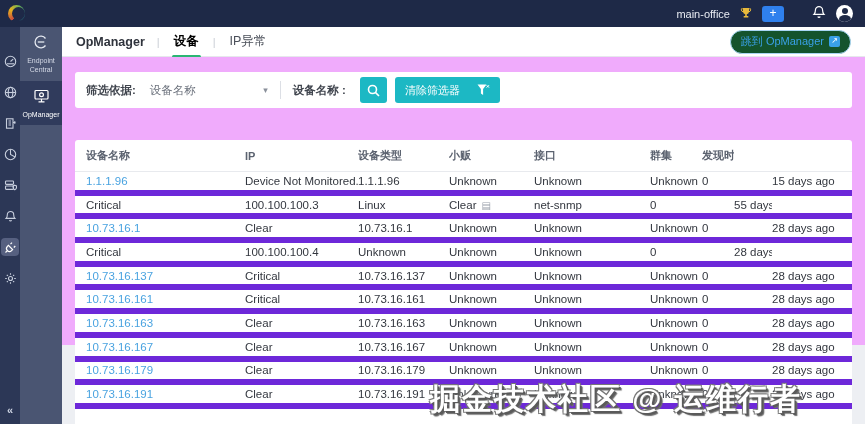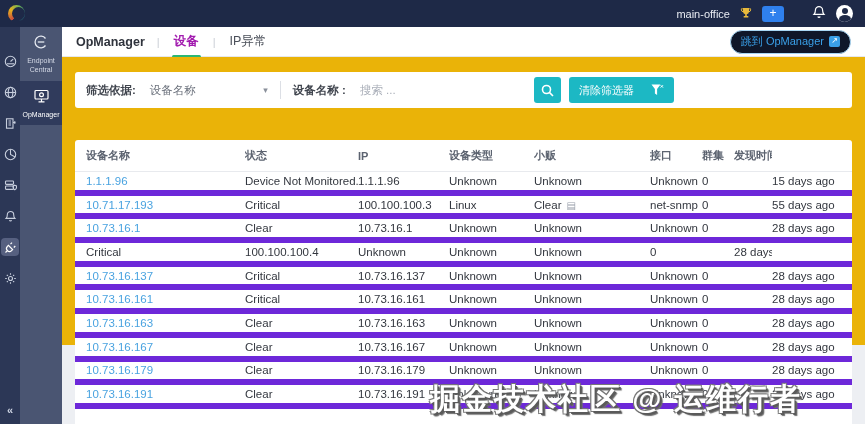--- a/index.html
+++ b/index.html
@@ -37,31 +37,31 @@
   .app-item.active { background:#303b5c; }
   .app-label { color:#d4d9e6; font-size:7px; text-align:center; line-height:1.25; }
   .app-item.active .app-label { color:#fff; }
 
   
   .main { position:absolute; left:62px; top:27px; width:803px; height:397px; }
   .tabbar { height:30px; background:#fff; border-bottom:1px solid #e6e8ec; display:flex; align-items:center; padding:0 14px; }
   .app-title { font-size:12.5px; font-weight:bold; color:#2f333c; }
   .tab-sep { color:#c9cdd5; margin:0 12px; font-size:11px; }
   .tab { font-size:12.5px; color:#4a4f59; position:relative; padding:6px 2px 7px; cursor:pointer; }
-  .tab.active { font-weight:bold; color:#a21caf; }
+  .tab.active { font-weight:bold; color:#000000; }
   .tab.active::after { content:""; position:absolute; left:0; right:0; bottom:-1px; height:3px;
                        border-radius:2px; background:#2bb673; }
   .jump-btn { margin-left:auto; border:1px solid #a9d6f3; border-radius:13px; color:#3aa0e8;
               font-size:11px; padding:3px 10px 4px; display:flex; align-items:center; gap:5px;
-              background:#0f172a; cursor:pointer; }
+              background:#14532d; cursor:pointer; }
   .ext-icon { width:11px; height:11px; background:#3aa0e8; border-radius:2px; position:relative; }
   .ext-icon::after { content:"\2197"; position:absolute; left:0; top:-1px; width:11px; text-align:center;
                      color:#fff; font-size:8px; line-height:12px; }
 
-  .content { height:288px; background:#eab308; padding:15px 13px 0; position:relative; }
+  .content { height:288px; background:#f0abfc; padding:15px 13px 0; position:relative; }
 
   
   .filter-card { height:36px; background:#fff; border-radius:3px; display:flex; align-items:center;
                  padding:0 11px; }
   .f-label { font-size:11.5px; font-weight:bold; color:#40454e; margin-right:14px; white-space:nowrap; }
   .f-select { display:flex; align-items:center; width:118px; cursor:pointer; }
   .f-select-value { font-size:11.5px; color:#6a707b; flex:1; }
   .caret { color:#8a909b; font-size:9px; }
   .f-divider { width:1px; height:18px; background:#dcdfe5; margin:0 12px; }
   .f-input { border:none; outline:none; font-size:11.5px; color:#40454e; width:160px; margin-right:14px; }
@@ -210,61 +210,58 @@
   <div class="content">
 
     <div class="filter-card">
       <span class="f-label">筛选依据:</span>
       <div class="f-select">
         <span class="f-select-value">设备名称</span>
         <span class="caret">▾</span>
       </div>
       <div class="f-divider"></div>
       <span class="f-label">设备名称 :</span>
-      <input class="f-input" type="text" placeholder="搜索 ..." style="">
       <button class="search-btn">
         <svg width="13" height="13" viewBox="0 0 13 13" fill="none" stroke="#fff" stroke-width="1.6">
             <circle cx="5.5" cy="5.5" r="4"></circle>
             <path d="M8.6 8.6 12 12"></path>
           </svg>
       </button>
       <button class="clear-btn">
         <span>清除筛选器</span>
         <svg width="13" height="12" viewBox="0 0 13 12" fill="#fff">
             <path d="M0.5 0.5h9l-3.4 4.6V11L3.9 9.5V5.1z"></path>
             <path d="M9.6 1.2l2.4 2.4M12 1.2 9.6 3.6" stroke="#fff" stroke-width="1" fill="none"></path>
           </svg>
       </button>
     </div>
 
     <div class="table-card">
       <div class="trow thead">
         <span class="cell">设备名称</span>
-        <span class="cell">状态</span>
         <span class="cell">IP</span>
         <span class="cell">设备类型</span>
         <span class="cell">小贩</span>
         <span class="cell">接口</span>
         <span class="cell">群集</span>
         <span class="cell">发现时间</span>
       </div>
       <div class="tbody">
           <div class="trow">
     <span class="cell dev-name">1.1.1.96</span>
     <span class="cell">Device Not Monitored.</span>
     <span class="cell">1.1.1.96</span>
     <span class="cell">Unknown</span>
     <span class="cell"><span class="cat-text">Unknown</span></span>
     <span class="cell">Unknown</span>
     <span class="cell">0</span>
     <span class="cell"></span>
     <span class="cell">15 days ago</span>
   </div>
           <div class="trow">
-    <span class="cell dev-name">10.71.17.193</span>
     <span class="cell">Critical</span>
     <span class="cell">100.100.100.3</span>
     <span class="cell">Linux</span>
     <span class="cell"><span class="cat-text">Clear</span><span class="cat-icon">▤</span></span>
     <span class="cell">net-snmp</span>
     <span class="cell">0</span>
     <span class="cell"></span>
     <span class="cell">55 days ago</span>
   </div>
           <div class="trow">

